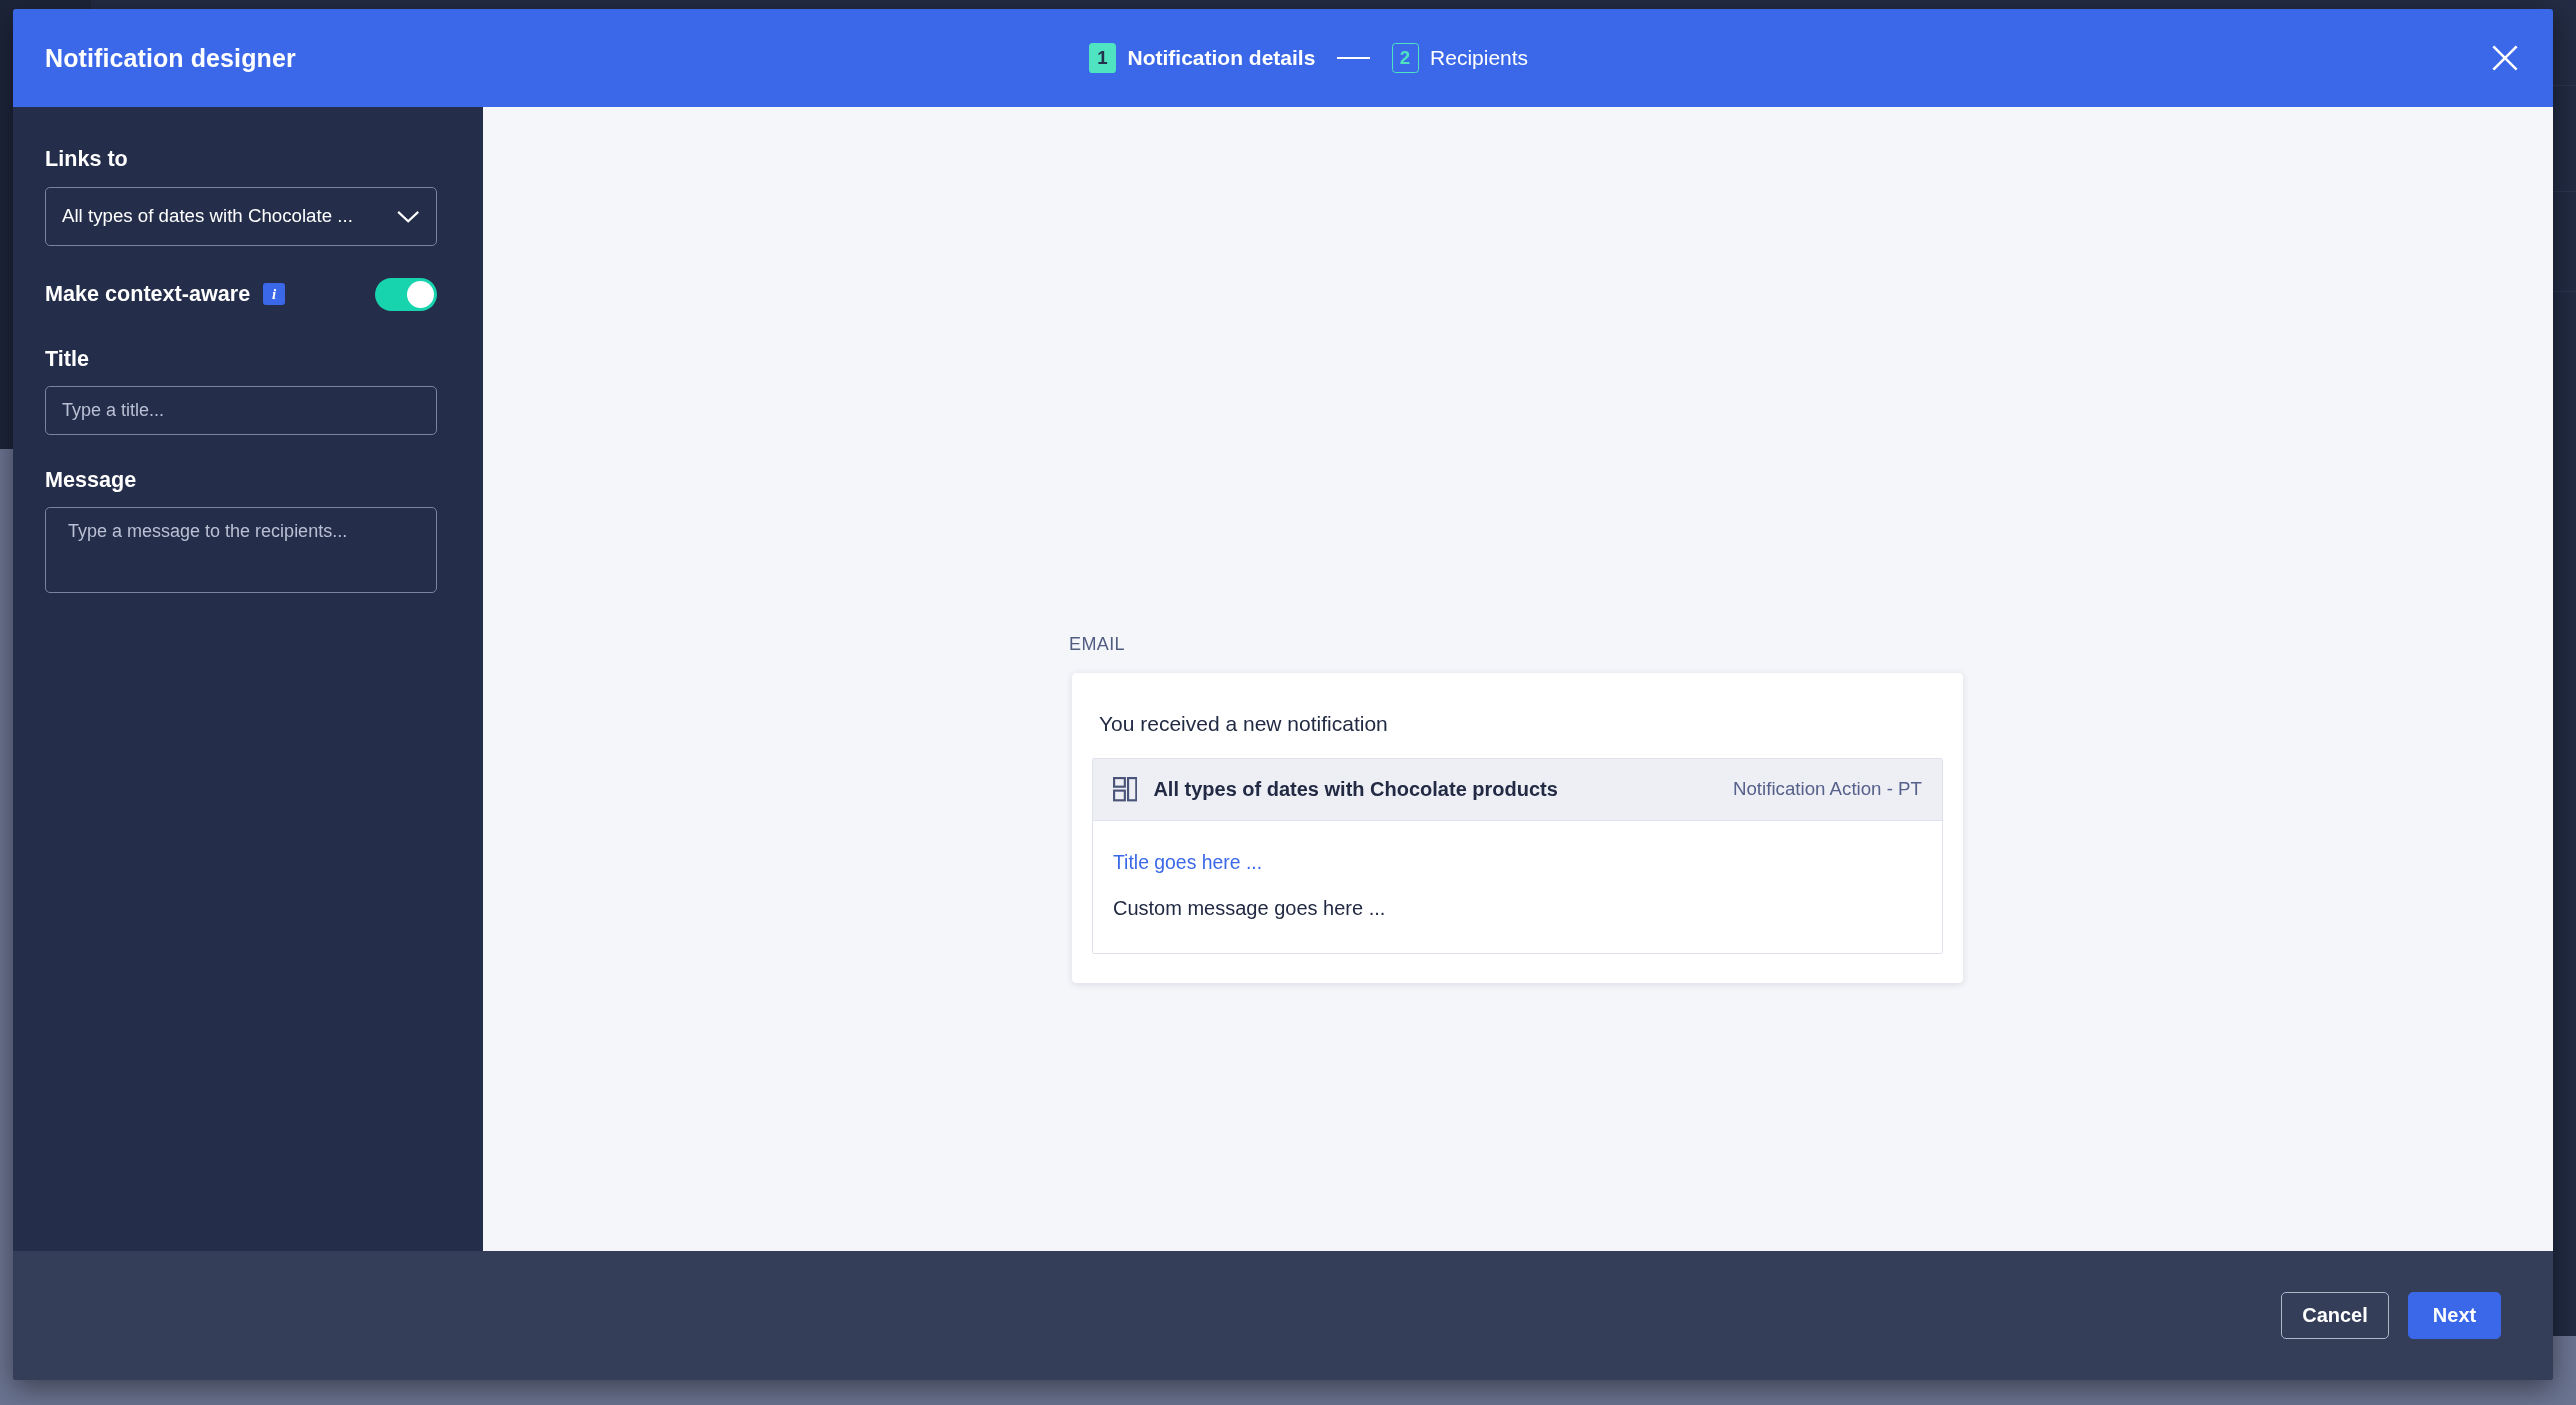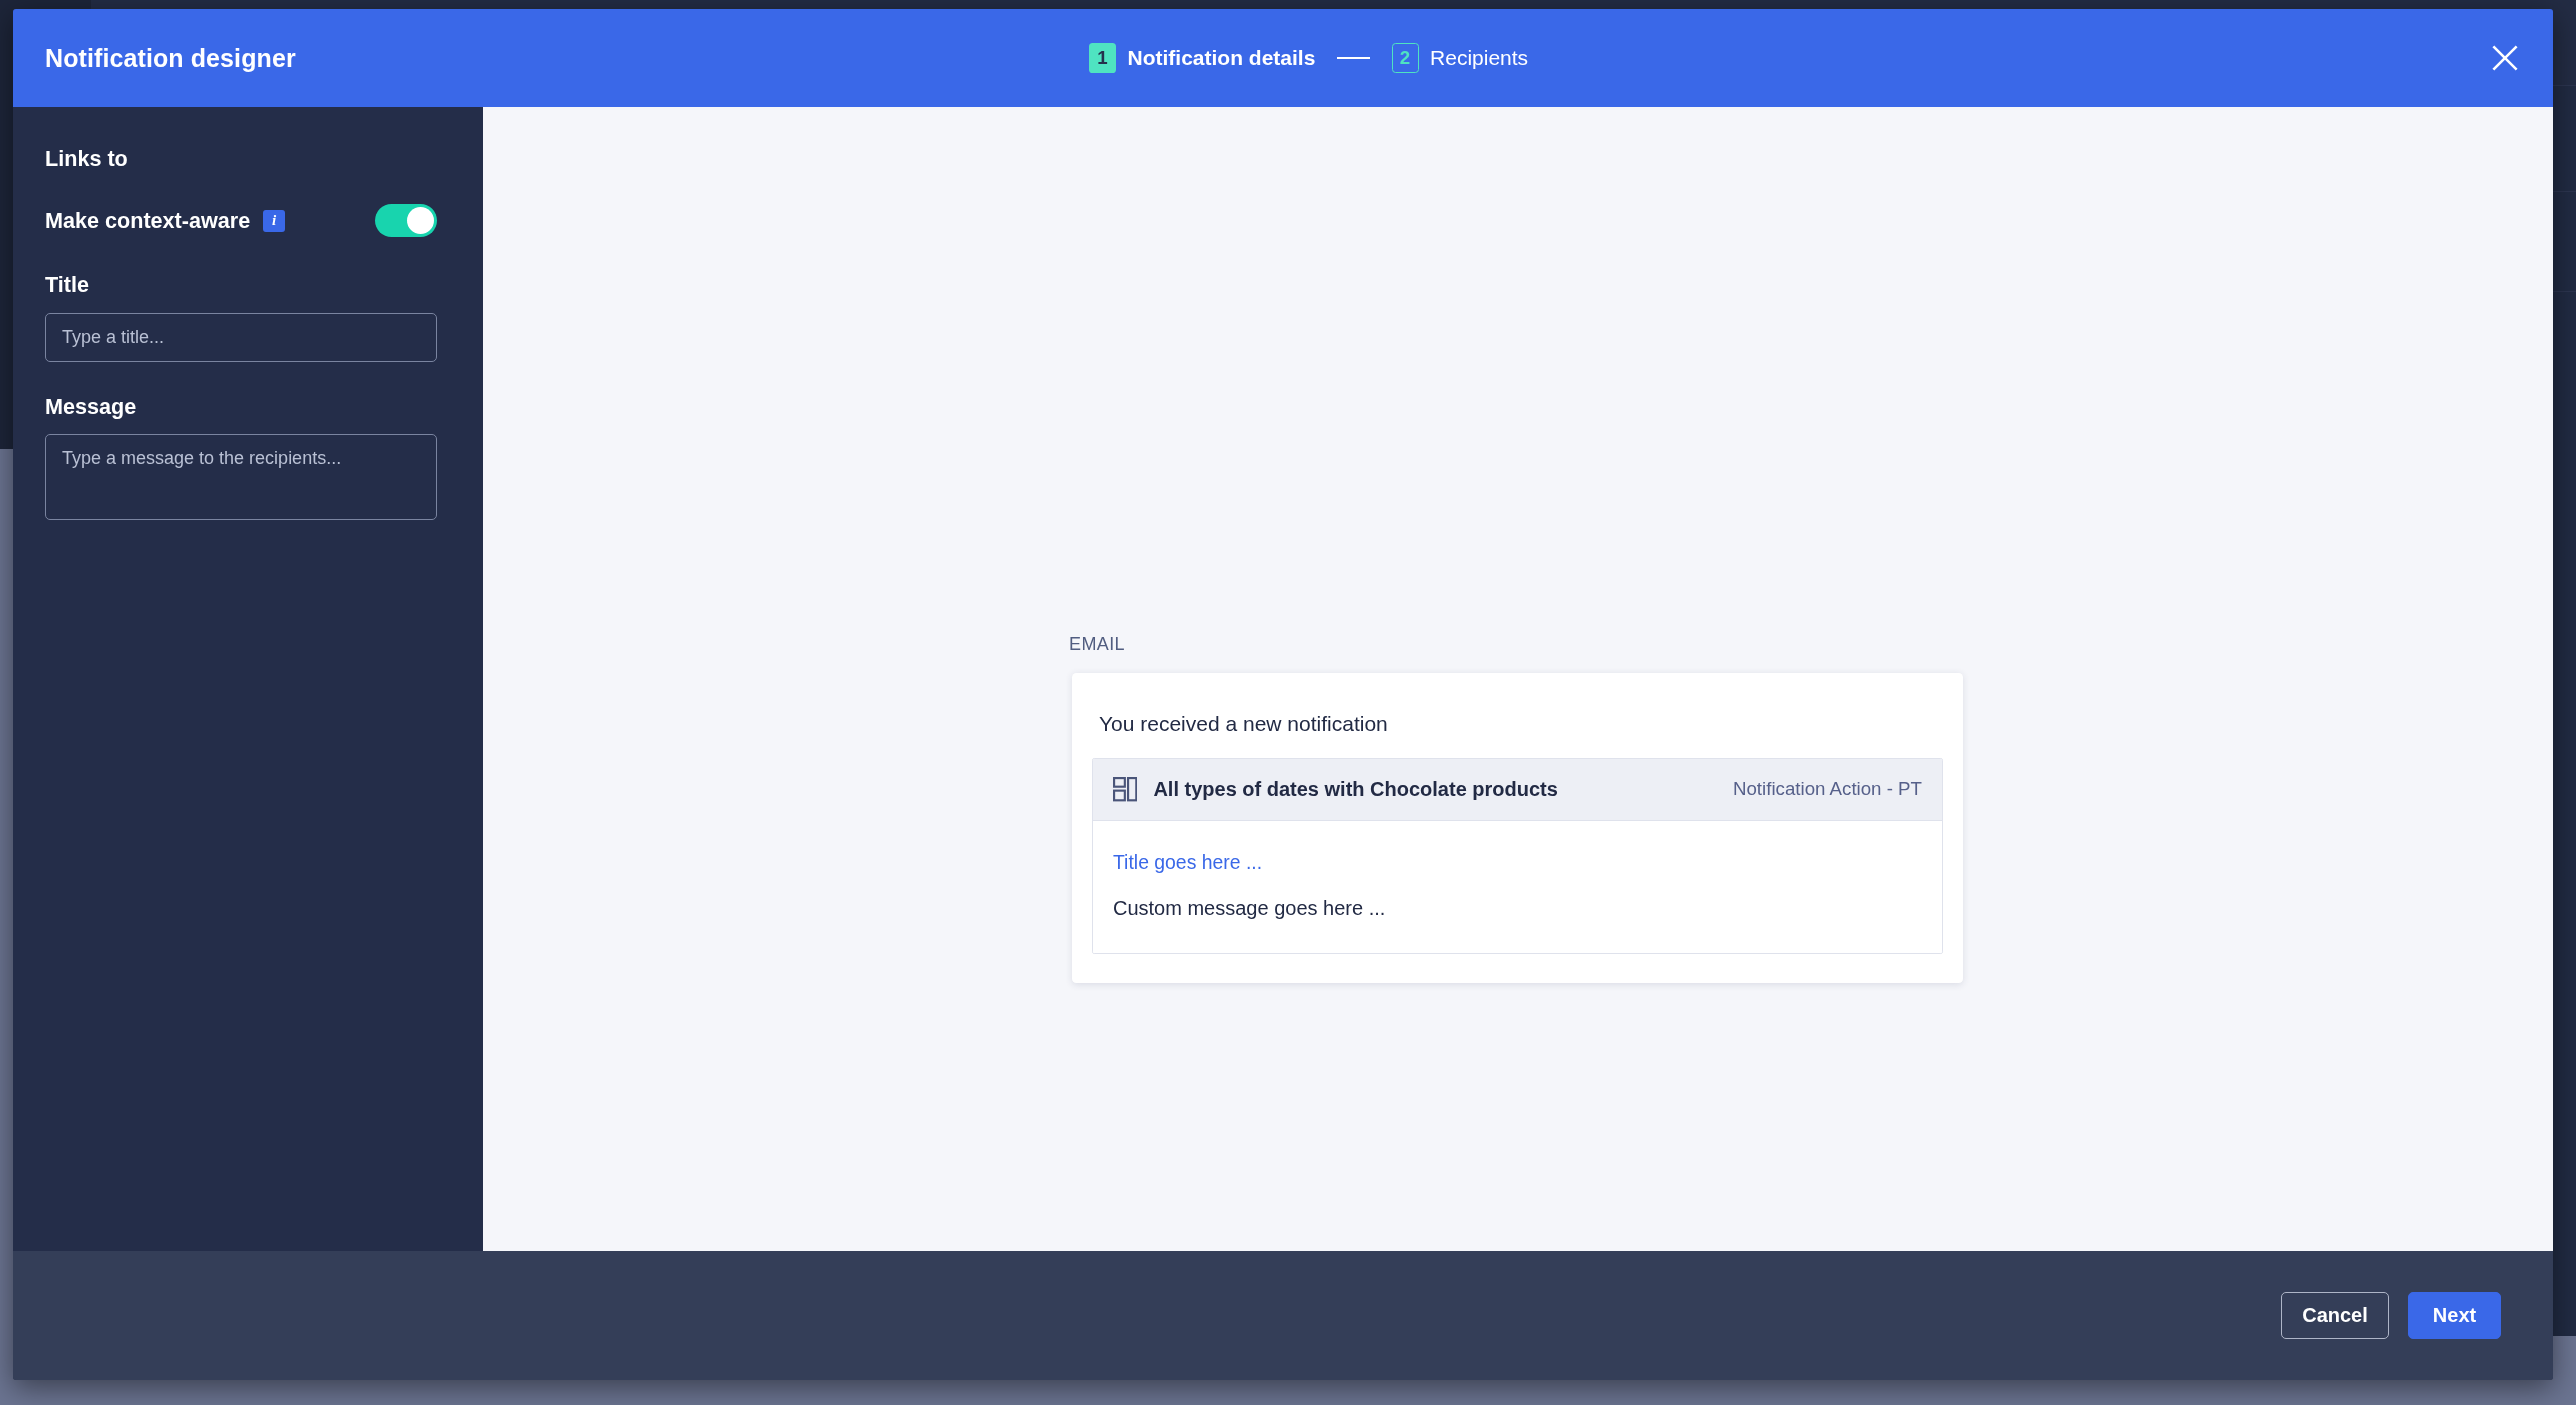--- a/index.html
+++ b/index.html
@@ -181,21 +181,21 @@
     color: #FFFFFF;
     cursor: pointer;
   }
   .chev { flex: 0 0 auto; }
 
   .textarea-box {
     width: 392px;
     height: 86px;
     border: 1.4px solid #7A84A0;
     border-radius: 5px;
-    padding: 13px 16px;
+    padding: 13px 22px;
     font-size: 18px;
     color: #B9C0D4;
   }
 
   .toggle-row {
     display: flex;
     align-items: center;
     width: 392px;
     margin-bottom: 35px;
   }
@@ -377,20 +377,26 @@
     </div>
   </div>
 
   <div class="modal-body">
 
     <div class="sidebar">
 
 
       <div class="field-group">
         <div class="field-label">Links to</div>
+        <div class="select-box">
+          <span>All types of dates with Chocolate ...</span>
+          <svg class="chev" width="24.4" height="14.4" viewBox="0 0 34 20">
+            <polyline points="3,4 17,17 31,4" fill="none" stroke="#FFFFFF" stroke-width="3"></polyline>
+          </svg>
+        </div>
       </div>
 
       <div class="toggle-row">
         <span class="toggle-label">Make context-aware</span>
         <span class="info-icon">i</span>
         <span class="toggle">
           <span class="knob"></span>
         </span>
       </div>
 

